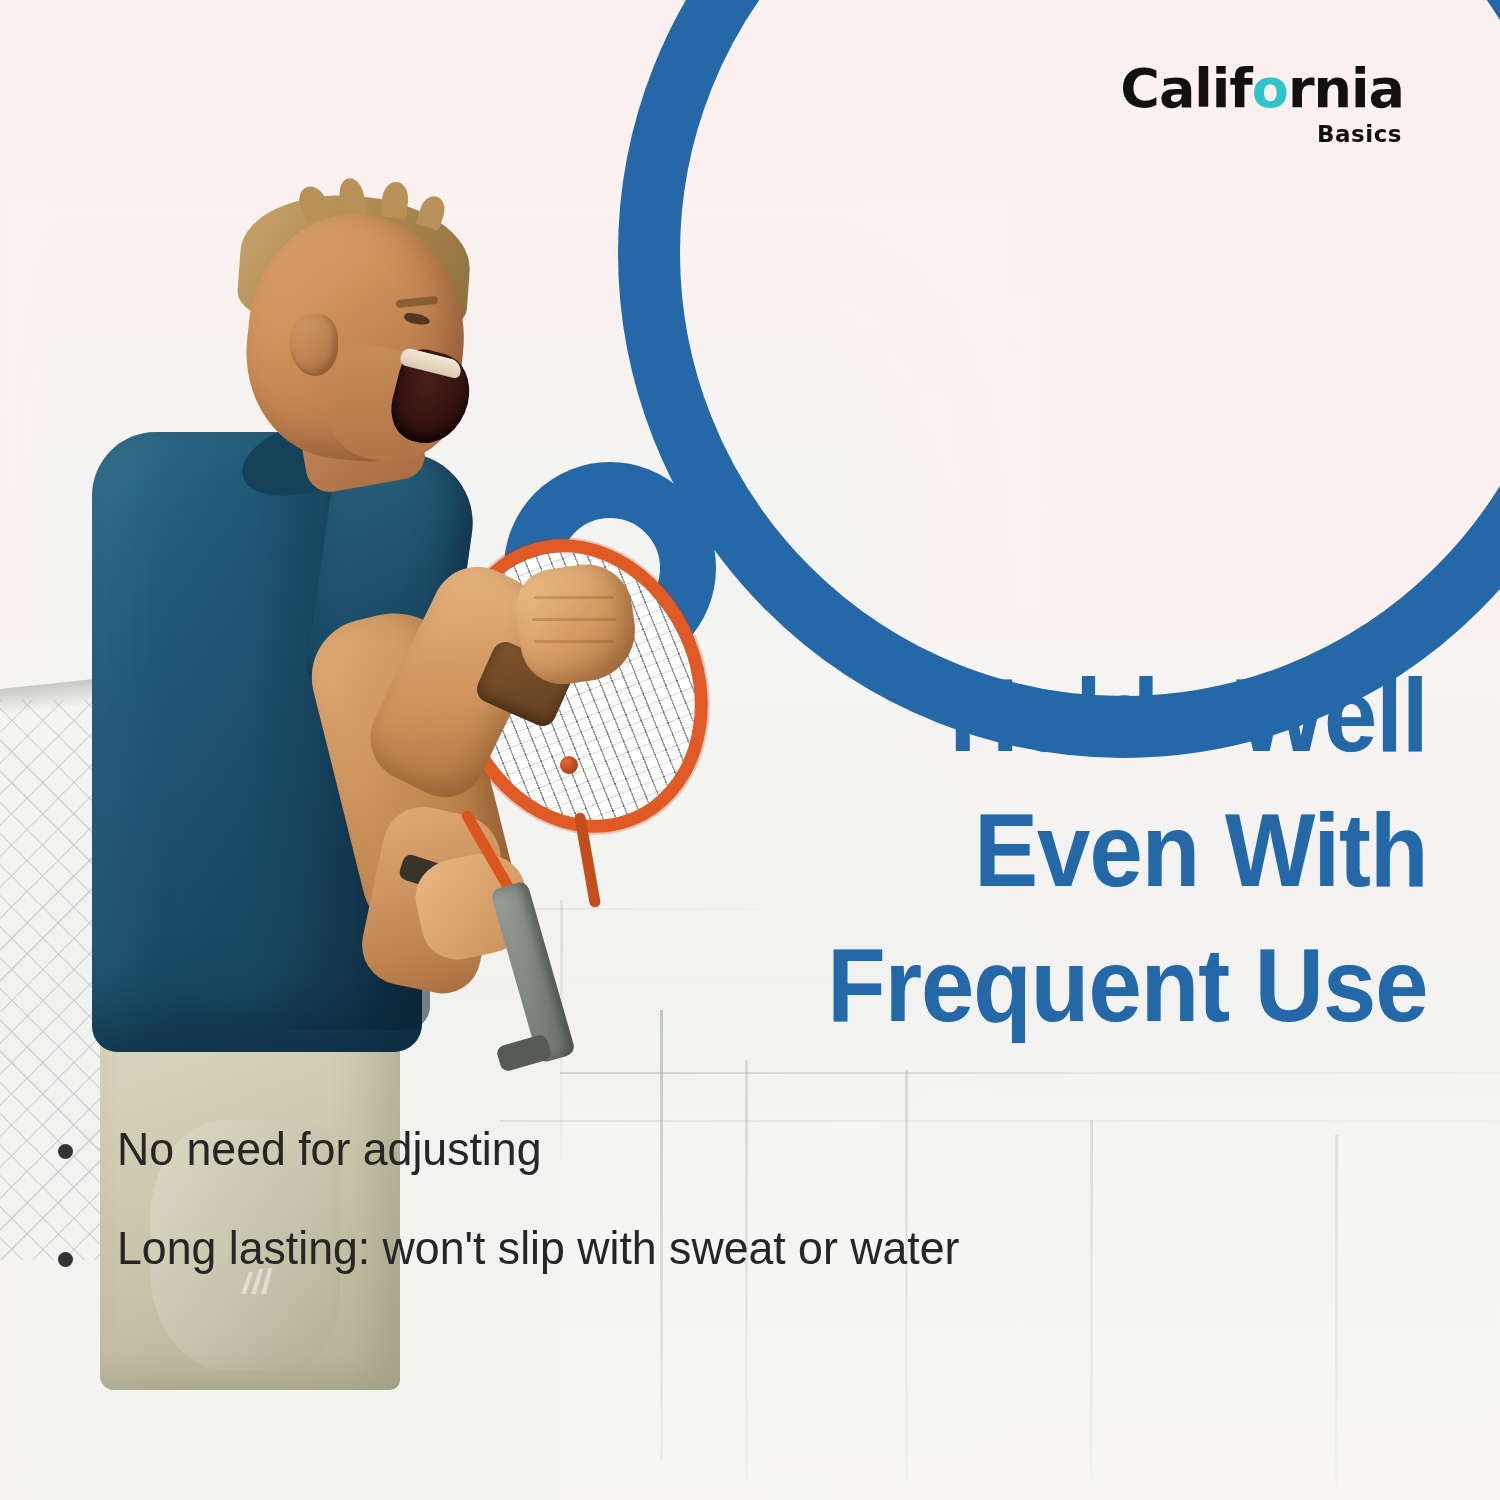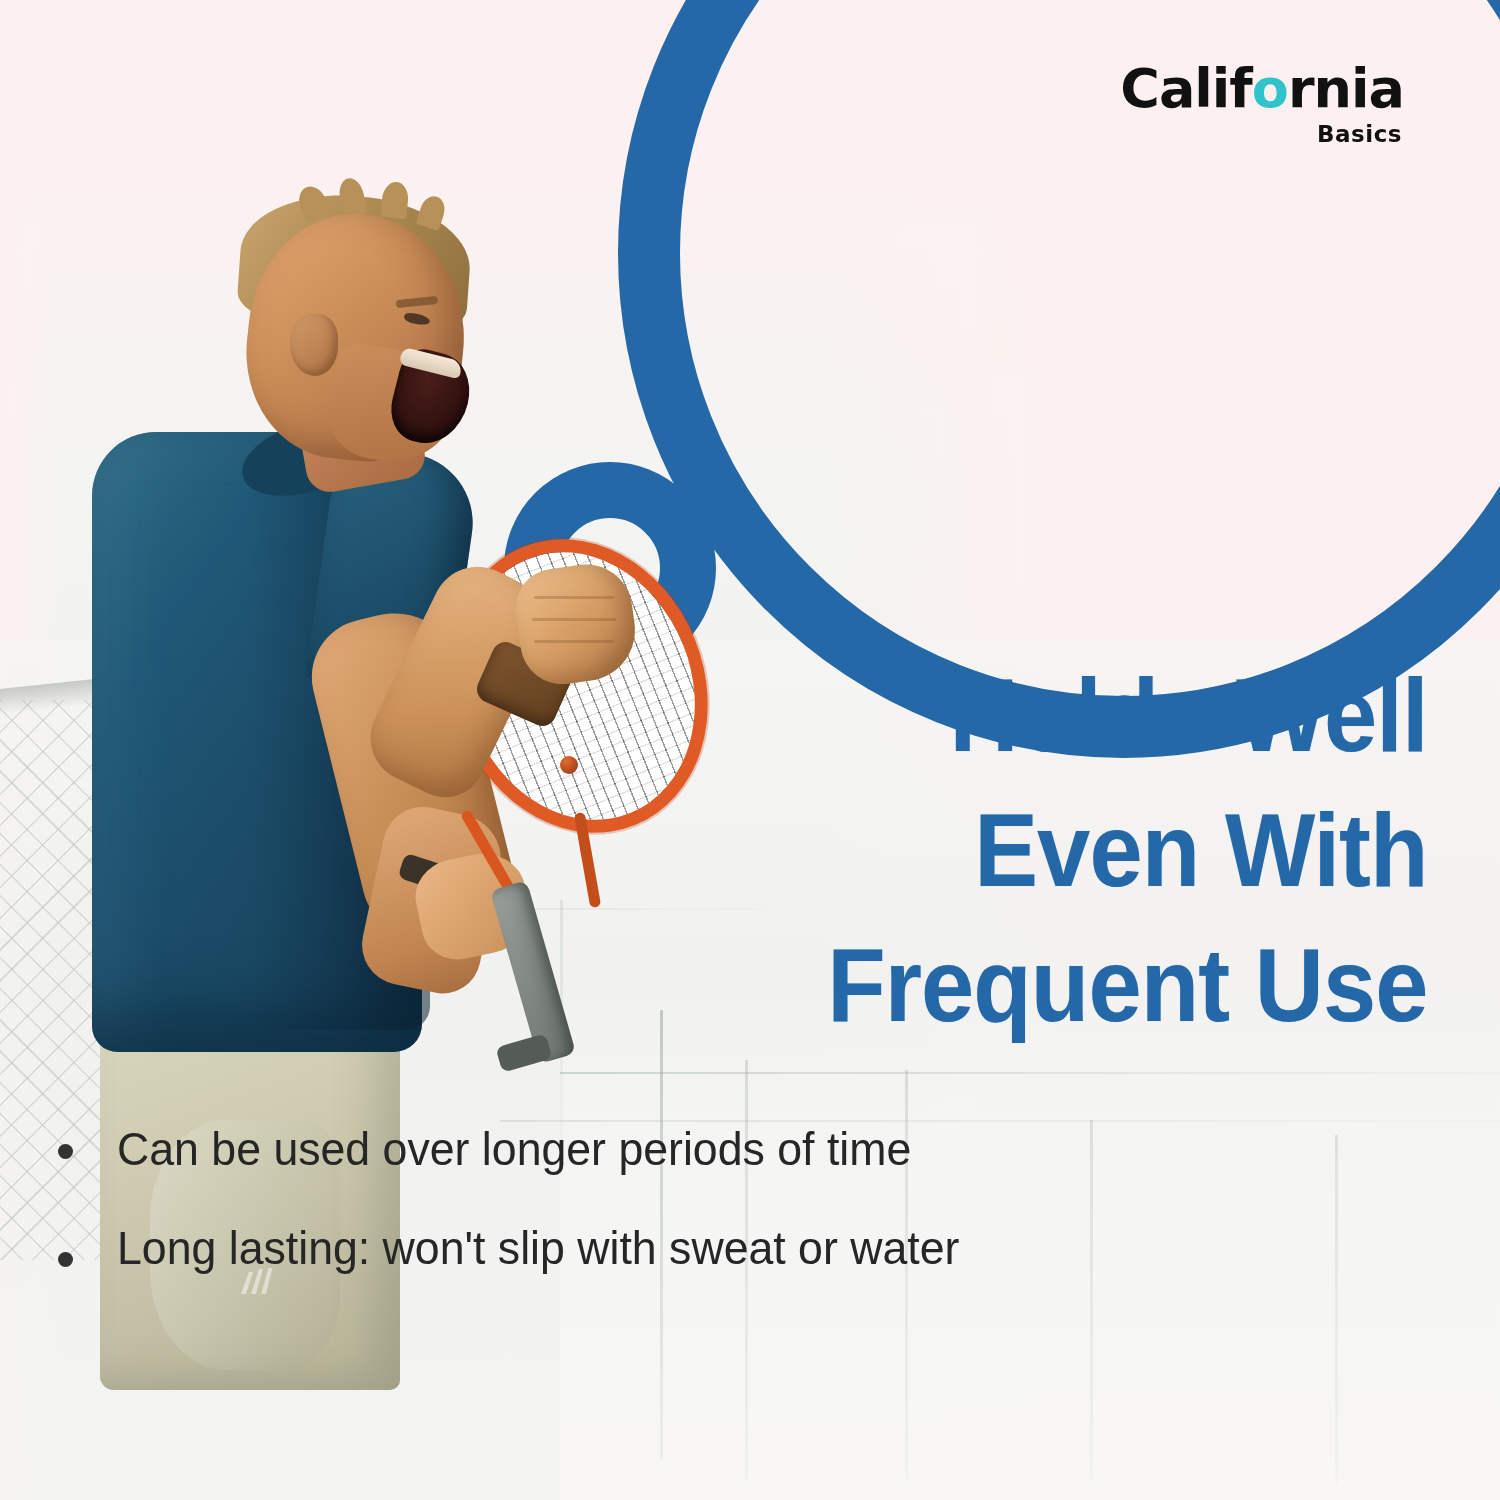--- a/index.html
+++ b/index.html
@@ -379,21 +379,21 @@
 
   <div class="headline">
     <div>Holds Well</div>
     <div>Even With</div>
     <div>Frequent Use</div>
   </div>
 
   <div class="bullets">
     <div class="bullet-row">
       <div class="dot"></div>
-      <div class="bullet-text">Can be used over longer periods of time</div>
+      <div class="bullet-text">No need for adjusting</div>
     </div>
     <div class="bullet-row">
       <div class="dot"></div>
       <div class="bullet-text">Long lasting: won't slip with sweat or water</div>
     </div>
   </div>
 
 </div>
 
 </body></html>

